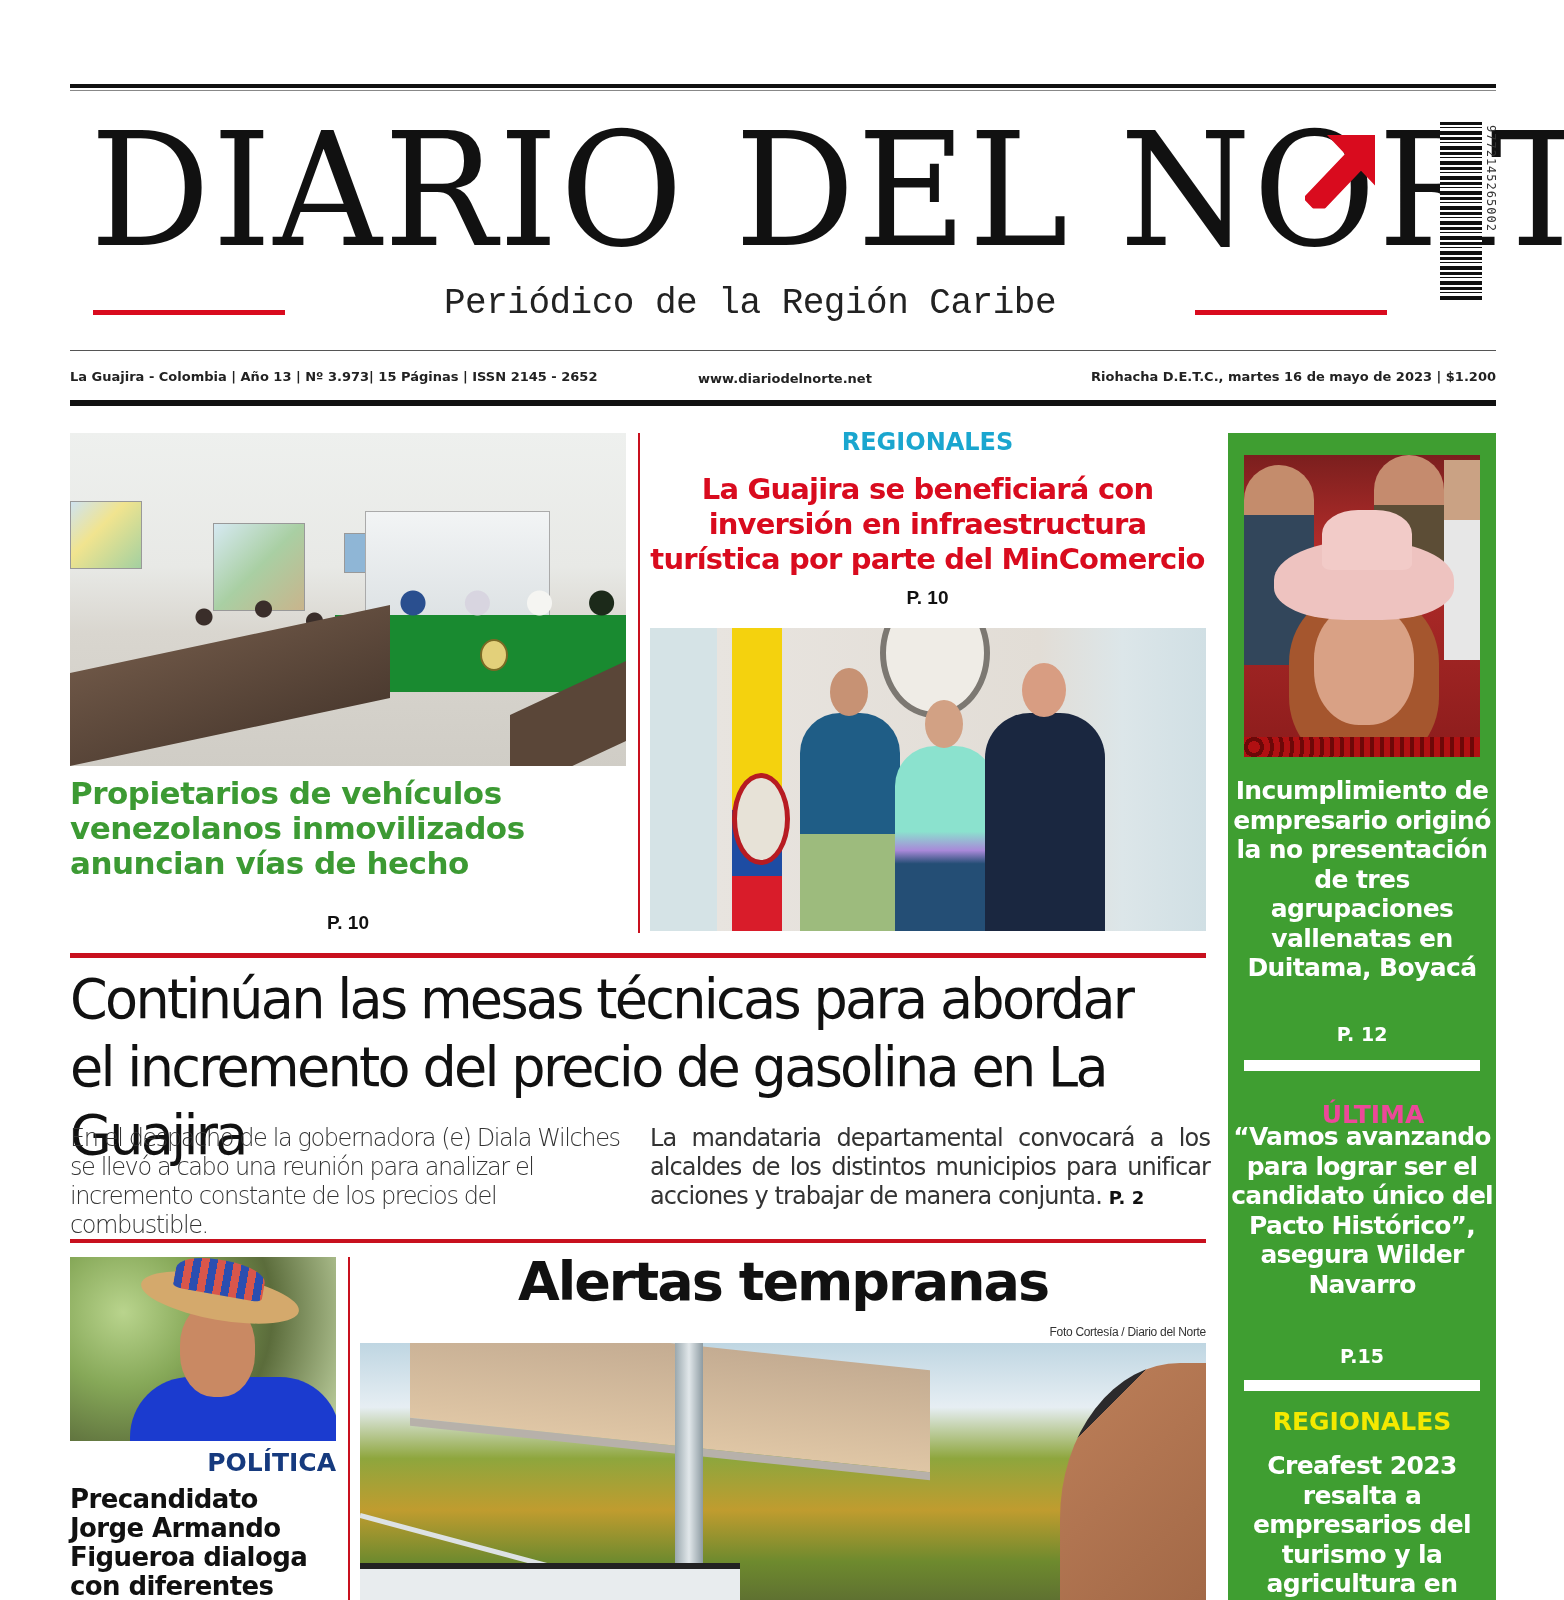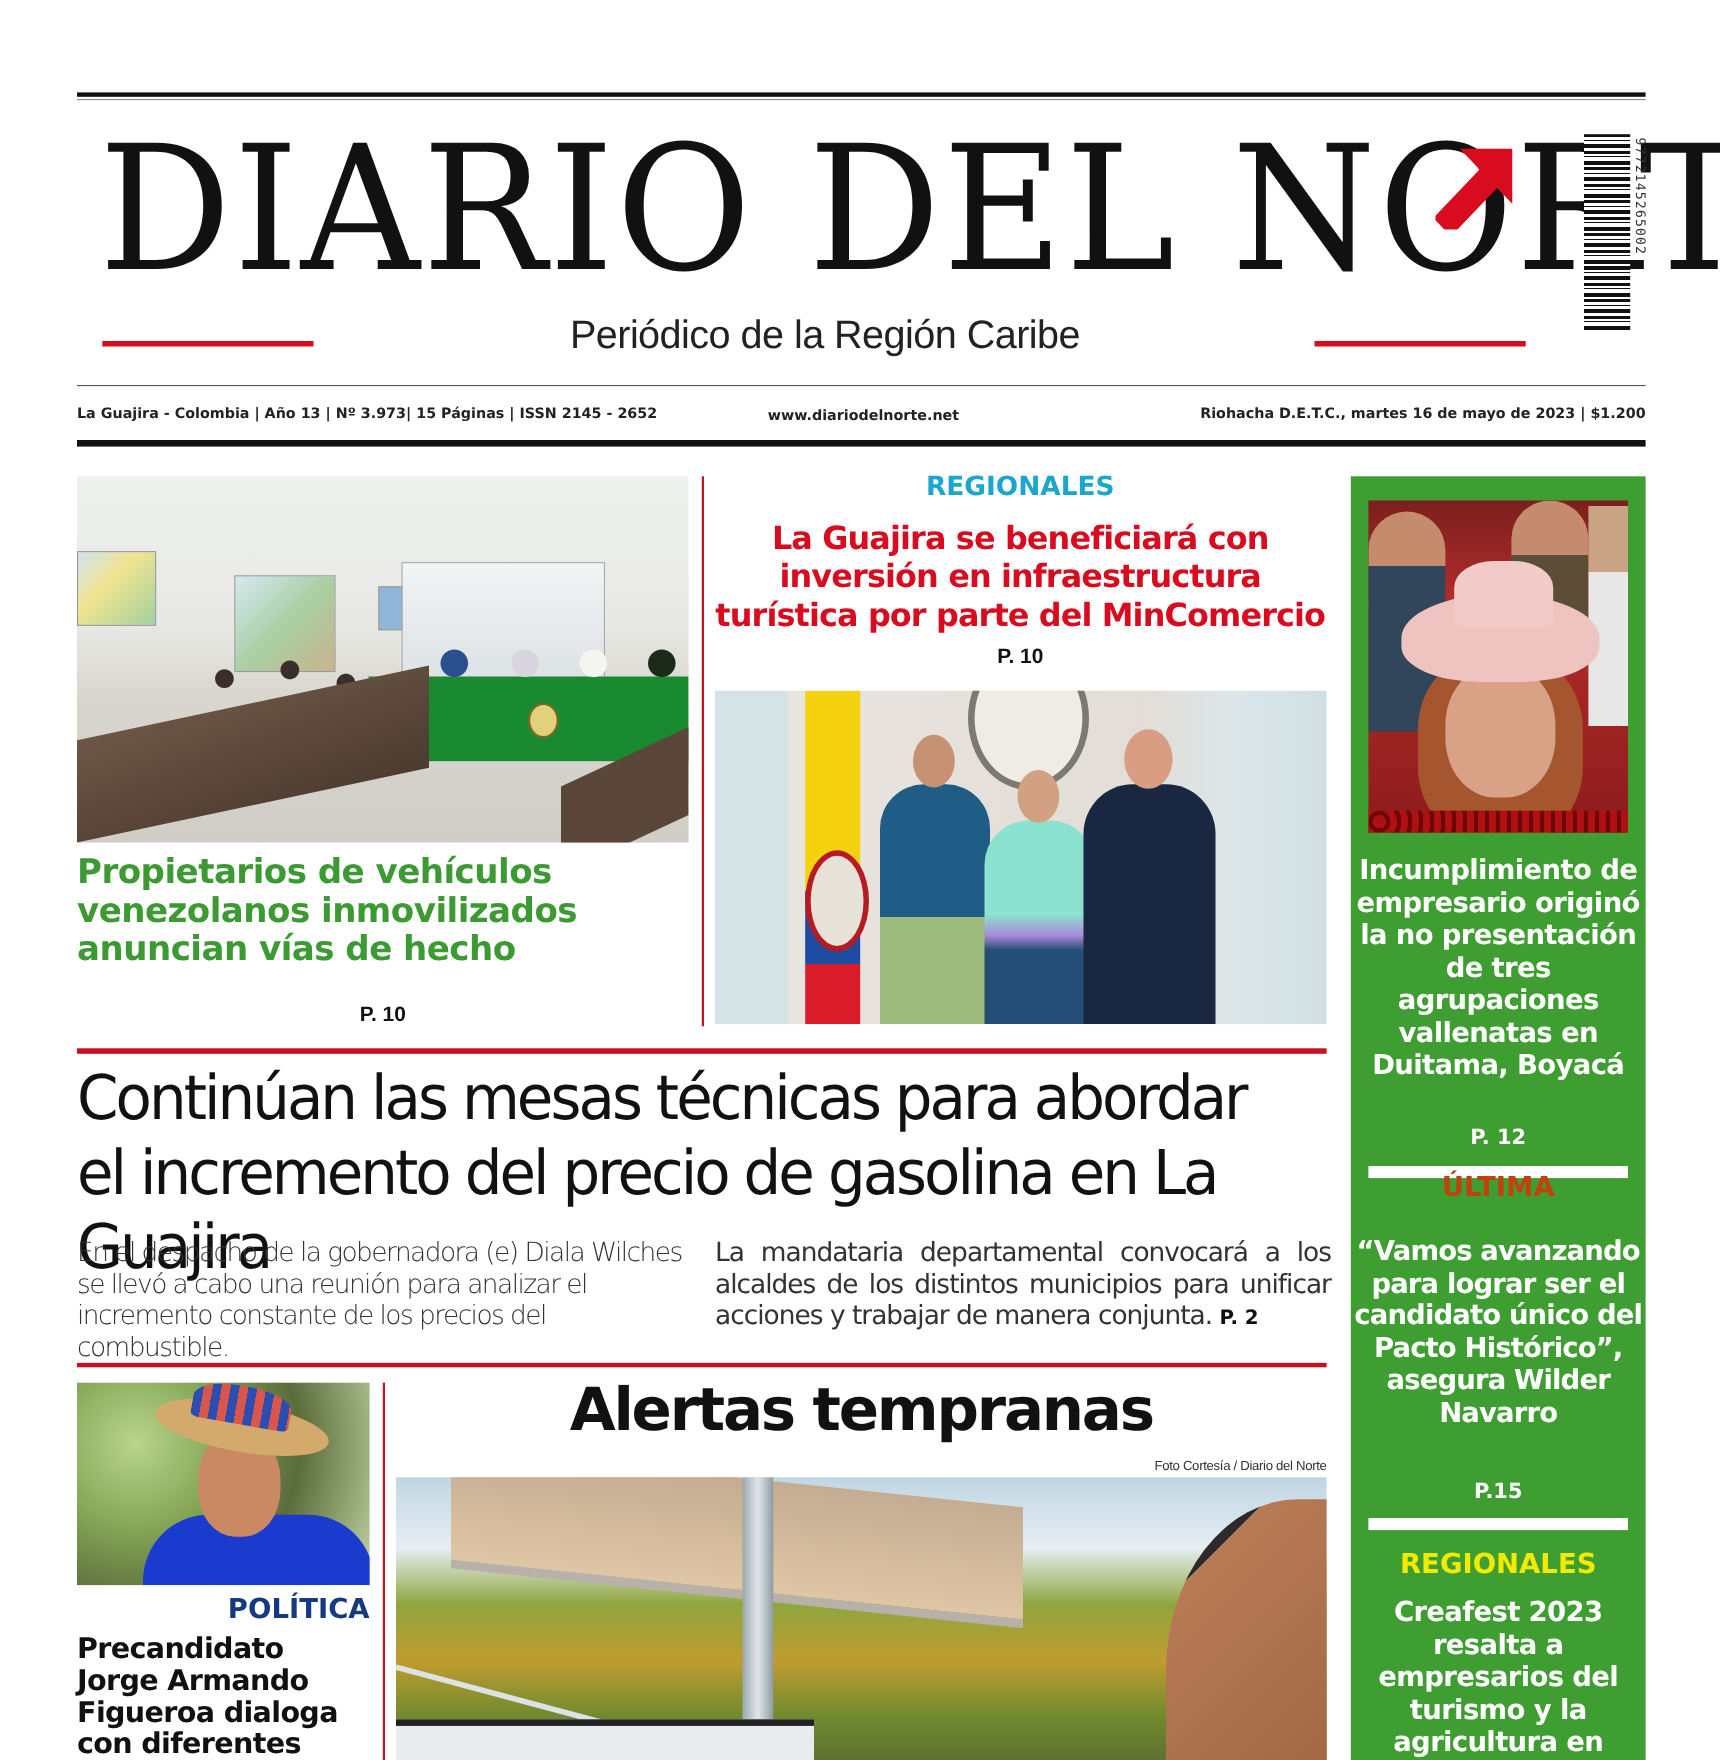--- a/index.html
+++ b/index.html
@@ -6,21 +6,21 @@
   html, body { width: 1564px; height: 1600px; background: #ffffff; overflow: hidden; }
   body { position: relative; font-family: "Liberation Sans", sans-serif; color: #111; }
   .abs { position: absolute; }
 
   
   .rule-top { left: 70px; top: 84px; width: 1426px; height: 4px; background: #111; }
   .rule-top2 { left: 70px; top: 90px; width: 1426px; height: 1px; background: #888; }
   .logo { left: 90px; top: 112px; width: 1320px; height: 150px; font-family: "DejaVu Serif", serif; font-size: 150px; line-height: 150px; letter-spacing: 2px; color: #111; transform: scaleY(1.05); transform-origin: top left; white-space: nowrap; }
   .logo .o-wrap { position: relative; display: inline-block; }
   .arrow { position: absolute; left: 52px; top: 22px; width: 70px; height: 70px; }
-  .tagline { left: 0; top: 283px; width: 1500px; text-align: center; font-family: Liberation Sans, sans-serif; font-size: 36px; color: #222; letter-spacing: -0.5px; }
+  .tagline { left: 0; top: 283px; width: 1500px; text-align: center; font-family: Liberation Mono, monospace; font-size: 36px; color: #222; letter-spacing: -0.5px; }
   .red-line-l { left: 93px; top: 310px; width: 192px; height: 5px; background: #d90b1e; }
   .red-line-r { left: 1195px; top: 310px; width: 192px; height: 5px; background: #d90b1e; }
   .barcode { left: 1440px; top: 122px; width: 42px; height: 178px;
     background: repeating-linear-gradient(to bottom, #111 0 3px, #fff 3px 5px, #111 5px 6px, #fff 6px 9px, #111 9px 13px, #fff 13px 15px); }
   .barcode-num { left: 1484px; top: 125px; width: 14px; height: 185px; writing-mode: vertical-rl; font-size: 12px; font-family: "DejaVu Sans Mono", monospace; color: #333; letter-spacing: 1px; }
 
   .rule-mid { left: 70px; top: 350px; width: 1426px; height: 1px; background: #555; }
   .infobar { left: 70px; top: 369px; width: 1426px; height: 20px; font-family: "DejaVu Sans", sans-serif; font-size: 13px; color: #222; font-weight: bold; }
   .infobar .left { position: absolute; left: 0; top: 0; }
   .infobar .web { position: absolute; left: 628px; top: 2px; }
@@ -103,21 +103,21 @@
   .photo5 .hat { position: absolute; left: 30px; top: 85px; width: 180px; height: 80px; border-radius: 50% 50% 40% 40%; background: #eec3c0; }
   .photo5 .hatcrown { position: absolute; left: 78px; top: 55px; width: 90px; height: 60px; border-radius: 40% 40% 10% 10%; background: #f2cbc8; }
   .photo5 .face { position: absolute; left: 70px; top: 150px; width: 100px; height: 120px; border-radius: 45%; background: #d9a185; }
   .photo5 .hair { position: absolute; left: 45px; top: 140px; width: 150px; height: 170px; border-radius: 40%; background: #a5562e; }
   .photo5 .roses { position: absolute; left: 0; bottom: 0; width: 236px; height: 20px; background: repeating-radial-gradient(circle at 10px 10px,#b01012 0 6px,#6d0808 6px 10px); }
 
   .side-text { position: absolute; left: 1228px; width: 268px; text-align: center; font-family: "DejaVu Sans", sans-serif; color: #fff; font-weight: bold; }
   .side-hl1 { top: 776px; font-size: 25px; line-height: 29.5px; letter-spacing: -0.6px; }
   .side-pg1 { top: 1023px; font-size: 19px; }
   .side-bar1 { left: 1244px; top: 1060px; width: 236px; height: 11px; background: #fff; }
-  .side-section { top: 1064px; font-size: 25px; color: #c2410c; }
+  .side-section { top: 1100px; font-size: 25px; color: #ec4899; margin-left: 11px; }
   .side-hl2 { top: 1122px; font-size: 25px; line-height: 29.5px; letter-spacing: -0.8px; }
   .side-pg2 { top: 1345px; font-size: 19px; }
   .side-bar2 { left: 1244px; top: 1380px; width: 236px; height: 11px; background: #fff; }
   .side-section2 { top: 1407px; font-size: 25px; color: #f4e900; }
   .side-hl3 { top: 1451px; font-size: 25px; line-height: 29.5px; letter-spacing: -0.6px; }
 </style>
 </head>
 <body>
 
 <div class="abs rule-top"></div>

